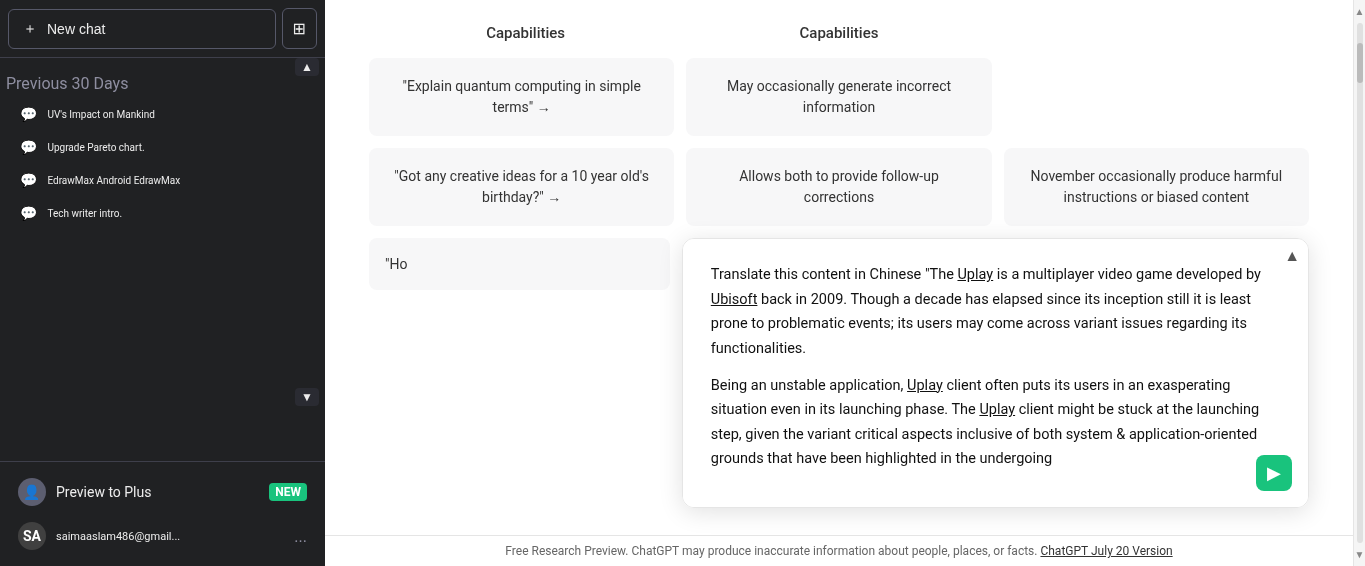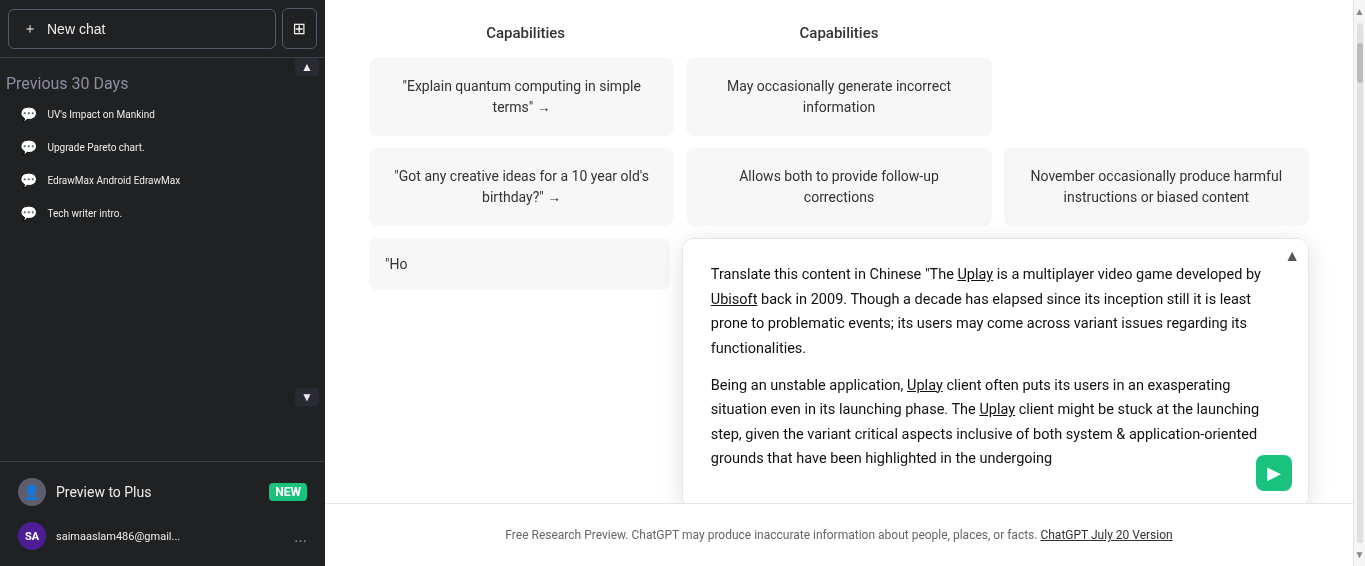--- a/index.html
+++ b/index.html
@@ -160,25 +160,25 @@
       padding: 8px 10px;
       cursor: pointer;
       border-radius: 6px;
       color: #ececec;
     }
 
     .user-avatar {
       width: 28px;
       height: 28px;
       border-radius: 50%;
-      background: #4c1d95;
+      background: #404040;
       display: flex;
       align-items: center;
       justify-content: center;
-      font-size: 11px;
+      font-size: 14px;
       font-weight: 700;
       color: #fff;
       flex-shrink: 0;
     }
 
     .user-email {
       font-size: 11px;
       white-space: nowrap;
       overflow: hidden;
       text-overflow: ellipsis;
@@ -320,21 +320,21 @@
       font-size: 18px;
       cursor: pointer;
       display: flex;
       align-items: center;
       justify-content: center;
     }
 
     
     #footer {
       text-align: center;
-      padding: 24px 16px;
+      padding: 8px 16px;
       font-size: 12px;
       color: #666;
       border-top: 1px solid #e5e5e5;
     }
 
     #footer a {
       color: #333;
       text-decoration: underline;
       cursor: pointer;
     }

